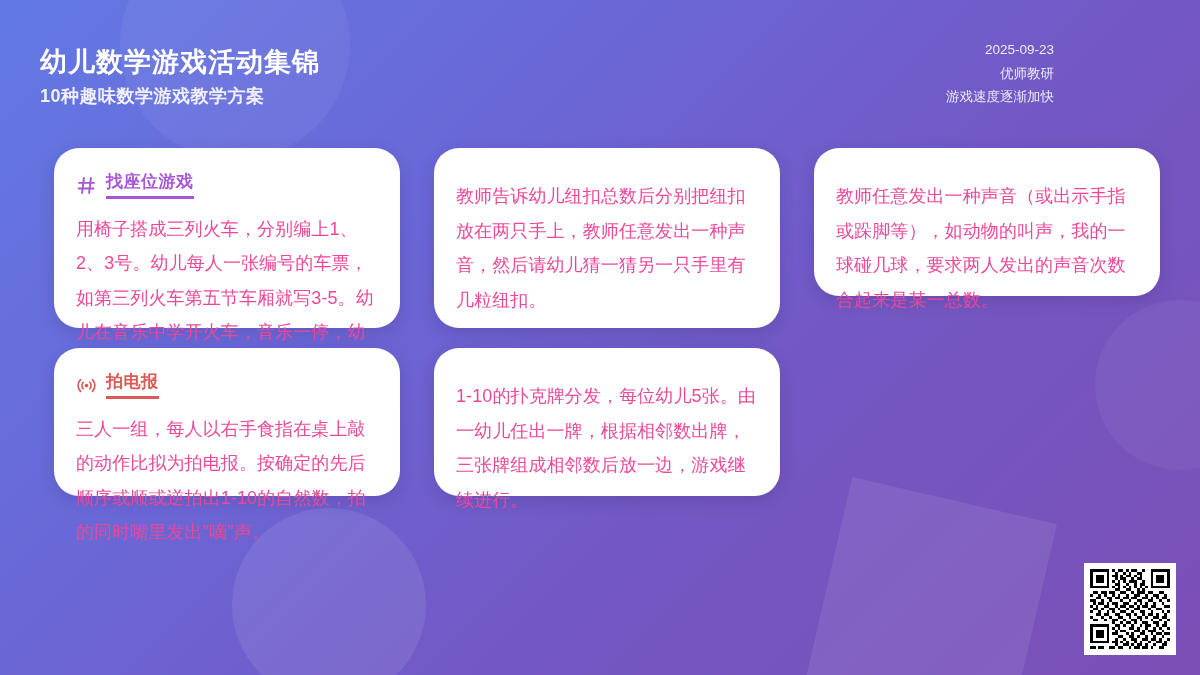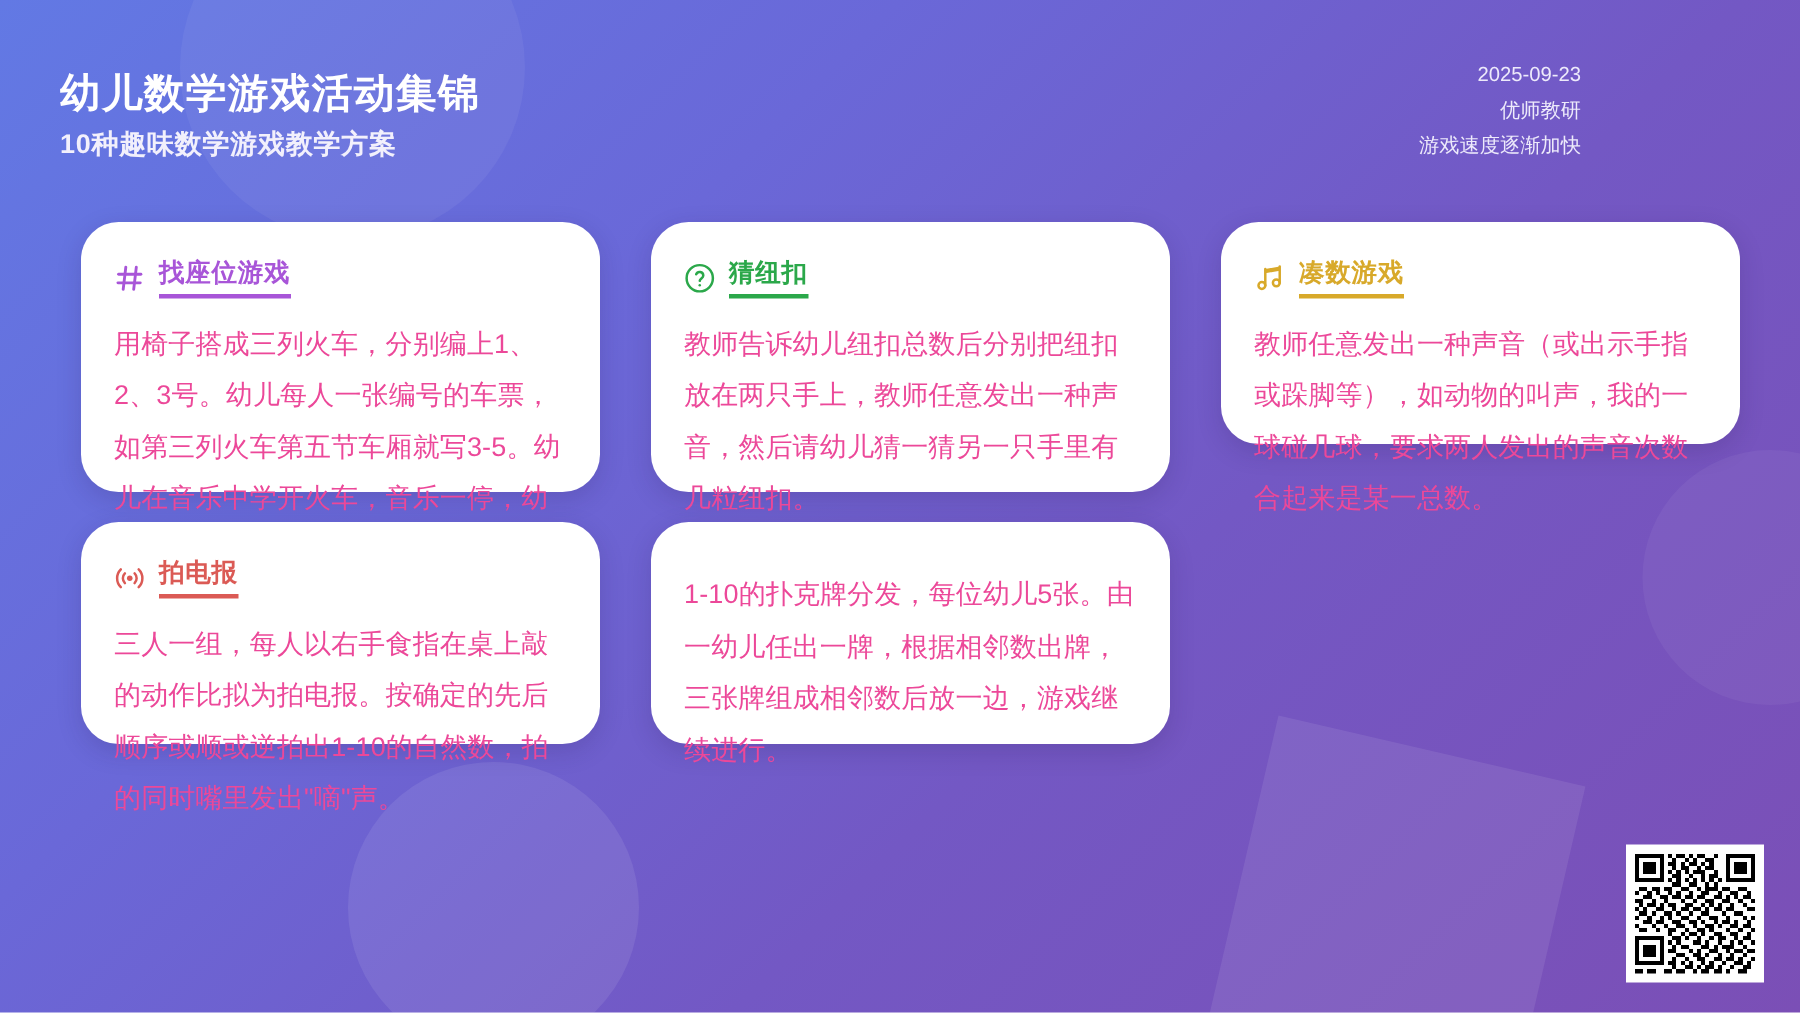--- a/index.html
+++ b/index.html
@@ -191,46 +191,24 @@
             <line x1="3" y1="15.5" x2="20" y2="15.5"></line>
           </svg>
         </span>
         <span class="card-title" style="color:#A855D8">找座位游戏</span>
       </div>
       <div class="card-body">用椅子搭成三列火车，分别编上1、2、3号。幼儿每人一张编号的车票，如第三列火车第五节车厢就写3-5。幼儿在音乐中学开火车，音乐一停，幼儿依照车票号码找座位坐下。</div>
     </div>
 
 
     <div class="card row1">
-      <div class="card-head">
-        <span class="card-icon">
-          <svg width="21" height="21" viewBox="0 0 24 24" fill="none" stroke="#2BA84A" stroke-width="1.9" stroke-linecap="round">
-            <circle cx="12" cy="12" r="10"></circle>
-            <path d="M9.3 9a2.8 2.8 0 0 1 5.4 1c0 1.9-2.7 2.4-2.7 4"></path>
-            <circle cx="12" cy="17.4" r="0.95" fill="#2BA84A" stroke="none"></circle>
-          </svg>
-        </span>
-        <span class="card-title" style="color:#2BA84A">猜纽扣</span>
-      </div>
       <div class="card-body">教师告诉幼儿纽扣总数后分别把纽扣放在两只手上，教师任意发出一种声音，然后请幼儿猜一猜另一只手里有几粒纽扣。</div>
     </div>
 
     <div class="card row2">
-      <div class="card-head">
-        <span class="card-icon">
-          <svg width="21" height="21" viewBox="0 0 24 24" fill="none" stroke="#D8A92A" stroke-width="1.9">
-            <circle cx="6" cy="17.5" r="2.6"></circle>
-            <circle cx="17" cy="15.5" r="2.6"></circle>
-            <line x1="8.6" y1="17.5" x2="8.6" y2="5" stroke-linecap="round"></line>
-            <line x1="19.6" y1="15.5" x2="19.6" y2="3" stroke-linecap="round"></line>
-            <path d="M8.6 5 L19.6 3 L19.6 6.2 L8.6 8.2 Z" fill="#D8A92A" stroke="none"></path>
-          </svg>
-        </span>
-        <span class="card-title" style="color:#D8A92A">凑数游戏</span>
-      </div>
       <div class="card-body">教师任意发出一种声音（或出示手指或跺脚等），如动物的叫声，我的一球碰几球，要求两人发出的声音次数合起来是某一总数。</div>
     </div>
 
     <div class="card row2">
       <div class="card-head">
         <span class="card-icon">
           <svg width="21" height="21" viewBox="0 0 24 24" fill="none" stroke="#DB5A55" stroke-width="1.9" stroke-linecap="round">
             <circle cx="12" cy="12" r="2.1" fill="#DB5A55" stroke="none"></circle>
             <path d="M8.3 8.3a5.2 5.2 0 0 0 0 7.4"></path>
             <path d="M15.7 8.3a5.2 5.2 0 0 1 0 7.4"></path>

